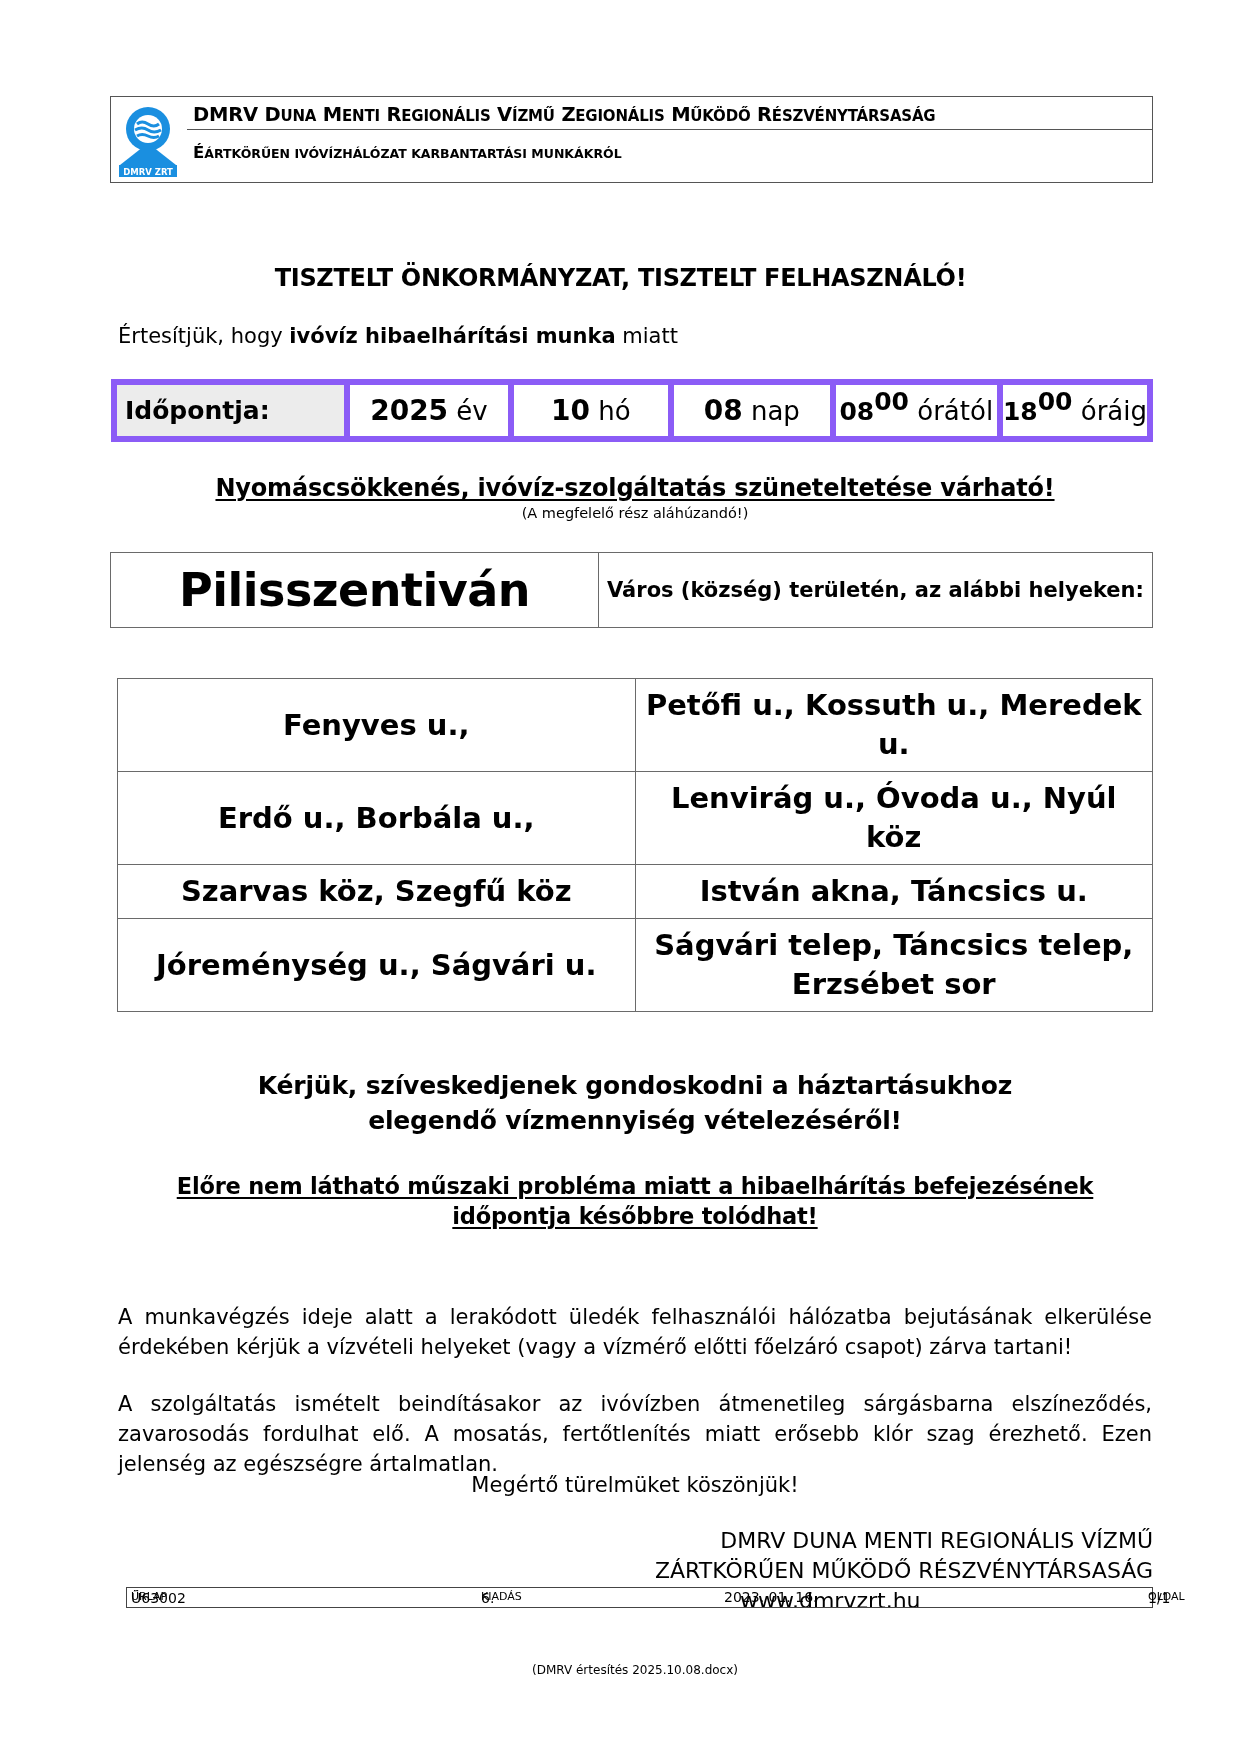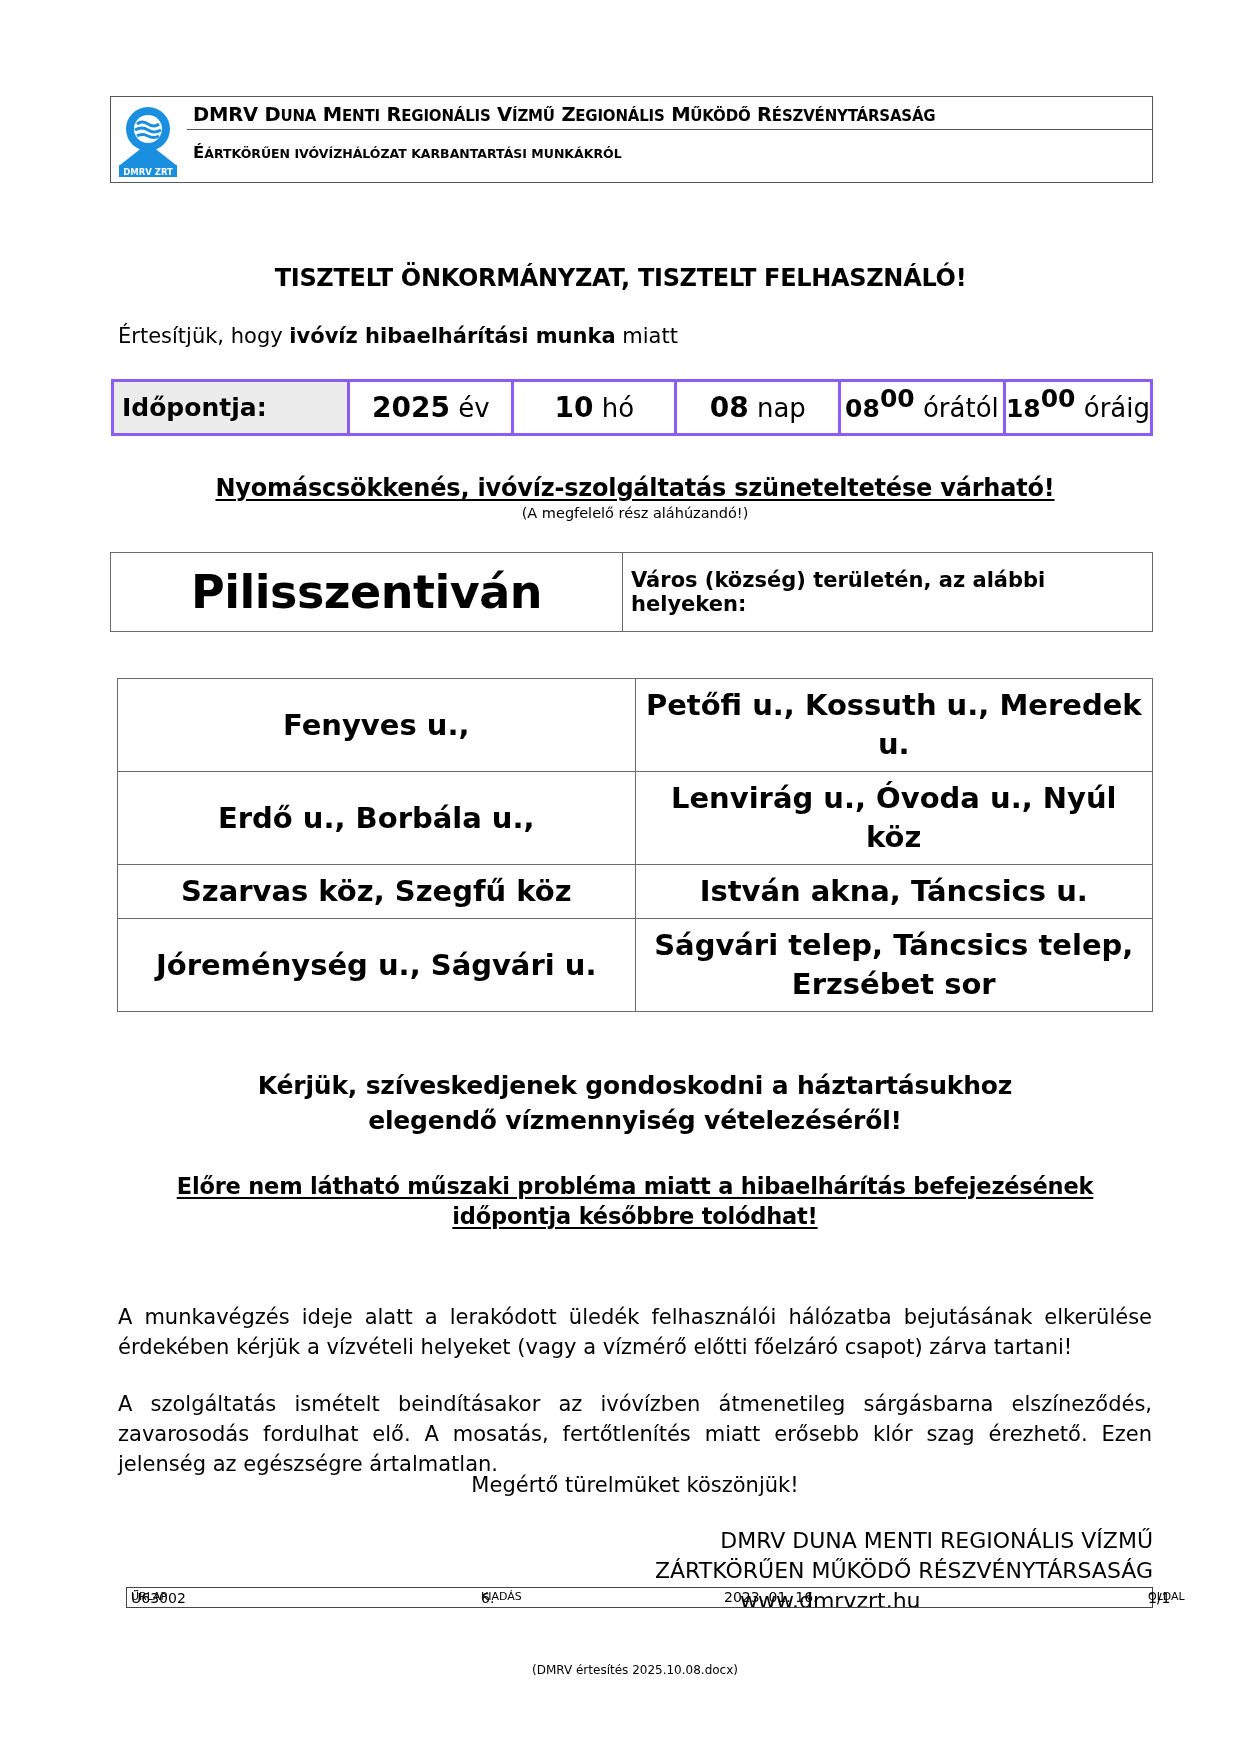--- a/index.html
+++ b/index.html
@@ -14,33 +14,33 @@
   #hdr-title .sc { font-size:15px;text-align:center; }
   #hdr-line { left:76px; top:32px; right:0; height:0; border-top:1px solid #555; }
   #hdr-sub { left:82px; top:46px; font-size:16.5px; font-weight:bold; white-space:nowrap; }
   #hdr-sub .sc { font-size:12.5px; }
 
   #greeting { left:0; width:1241px; top:264px; text-align:center; font-size:24px; font-weight:bold; letter-spacing:-0.3px; }
   #intro { left:118px; top:324px; font-size:21px; white-space:nowrap; }
 
   
   #when { left:111px; top:379px; width:1042px; height:53px; border-collapse:collapse; font-size:28px; }
-  #when td { border:3px solid #8b5cf6; padding:0; height:51px; text-align:center; white-space:nowrap; }
+  #when td { border:6px solid #8b5cf6; padding:0; height:51px; text-align:center; white-space:nowrap; }
   #when td.lbl { background:#ececec; text-align:left; padding-left:8px; font-weight:bold; font-size:25px; }
   #when b { font-weight:bold; }
   #when .unit { font-weight:normal; font-size:26px; }
   #when sup { font-size:15px; vertical-align:super; line-height:0; }
   #when .t b { font-size:25px; }
 
   #warn { left:0; width:1270px; top:474px; text-align:center; font-size:24px; font-weight:bold; text-decoration:underline; text-decoration-thickness:2px; text-underline-offset:3px; letter-spacing:-0.2px; }
   #warn-note { left:0; width:1270px; top:505px; text-align:center; font-size:14.5px; }
 
   
   #loc { left:110px; top:552px; width:1043px; height:76px; border-collapse:collapse; }
-  #loc td { border:1px solid #6a6a6a; padding:12px; }
+  #loc td { border:1px solid #6a6a6a; padding:0; }
   #loc .town { width:487px; text-align:center; font-size:46px; font-weight:bold; letter-spacing:-0.5px; }
   #loc .desc { font-size:21px; font-weight:bold; padding-left:8px; line-height:24px; }
 
   
   #streets { left:117px; top:678px; width:1036px; border-collapse:collapse;border-radius:27px; }
   #streets td { border:1px solid #6a6a6a; text-align:center; font-size:29px; font-weight:bold; line-height:39px; padding:0 4px; width:50%; }
   #streets tr.h93 td { height:92px; }
   #streets tr.h54 td { height:53px; }
 
   #please { left:0; width:1270px; top:1068px; text-align:center; font-size:25px; font-weight:bold; line-height:35px; letter-spacing:-0.2px; }

